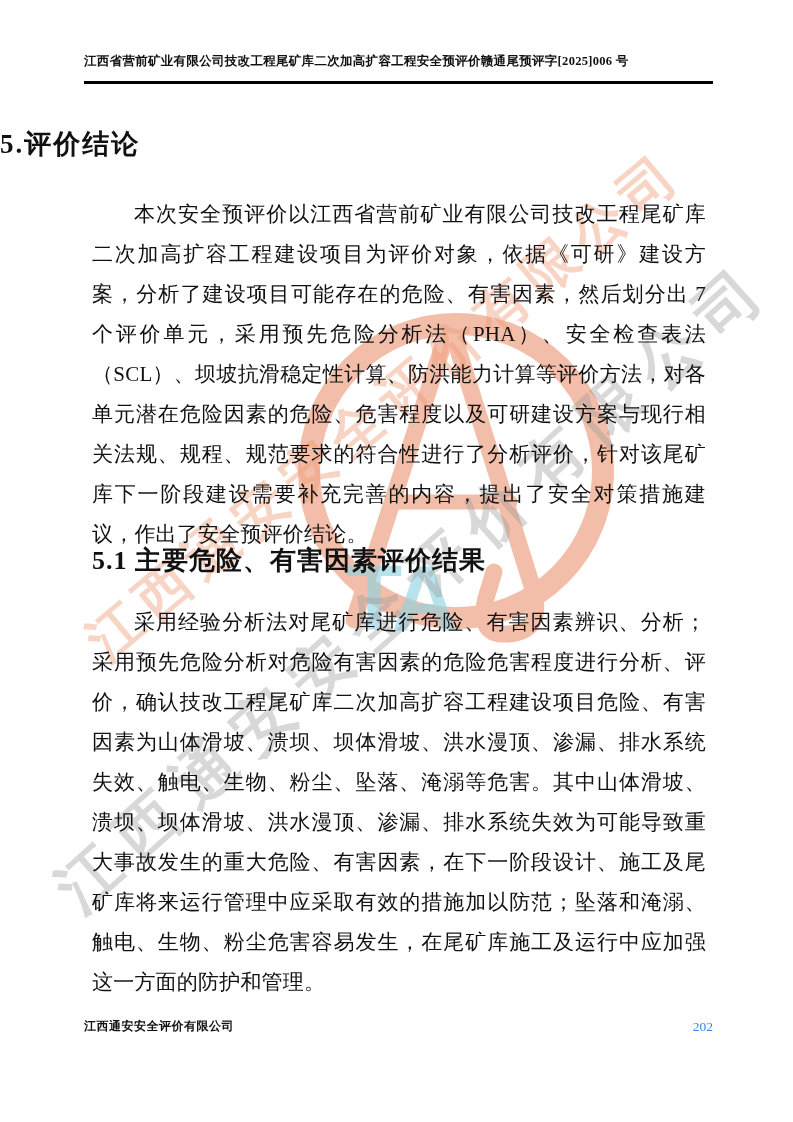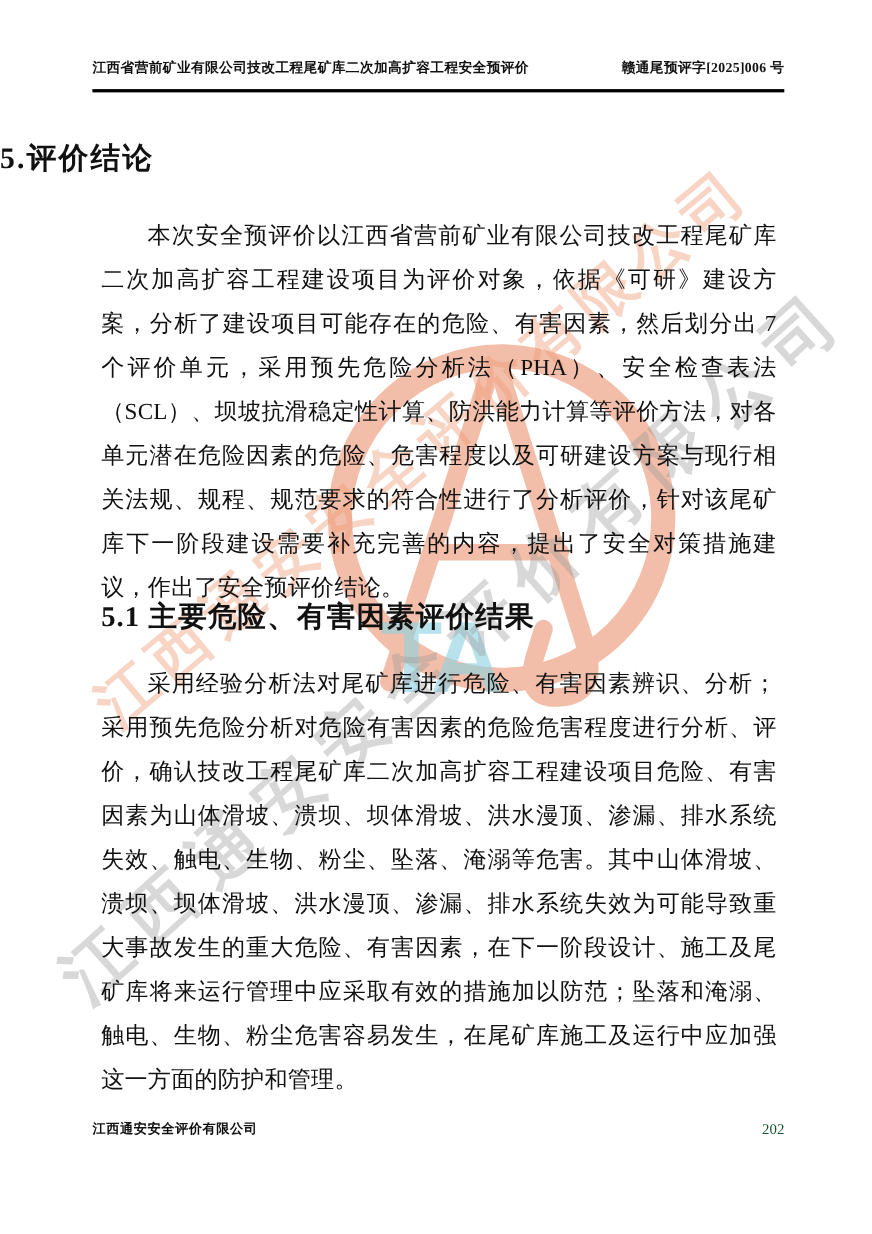--- a/index.html
+++ b/index.html
@@ -39,21 +39,21 @@
   }
   .wm-red{
     position:absolute;left:278px;top:706px;
     font-size:74px;font-weight:700;line-height:1;
     letter-spacing:2px;color:#e0352b;opacity:.8;
   }
   
   .content{position:absolute;inset:0;z-index:1;}
   .header{
     position:absolute;left:84px;right:80px;top:53px;
-    display:flex;justify-content:space-between;align-items:flex-end;
+    display:flex;align-items:flex-end;
     font-size:12.5px;font-weight:700;letter-spacing:.3px;
   }
   .header-rule{
     position:absolute;left:84px;right:80px;top:81px;
     border-top:3px solid #000;
   }
   .doc-title{
     position:absolute;left:0;right:0;top:126px;margin:0;
     text-align:left;font-size:27px;font-weight:700;letter-spacing:2px;
   }
@@ -67,21 +67,21 @@
   .sec-heading{
     position:absolute;left:92px;top:543px;margin:0;
     font-size:26px;font-weight:700;letter-spacing:1px;
   }
   .p2{top:604px;font-family:Liberation Mono, monospace;}
   .footer{
     position:absolute;left:84px;right:80px;top:1018px;
     display:flex;justify-content:space-between;align-items:center;
   }
   .footer .company{font-size:12px;font-weight:700;letter-spacing:.5px;}
-  .footer .pageno{font-size:13.5px;color:#14532d;}
+  .footer .pageno{font-size:13.5px;color:#3b82f6;}
 </style>
 </head>
 <body>
 
 <div class="page">
 
   <div class="watermark">
     <svg class="wm-logo" width="352" height="362" viewBox="0 0 352 362">
       <g fill="none" stroke="#e97f55" stroke-linecap="round">
         <circle cx="176" cy="181" r="147" stroke-width="22"></circle>

